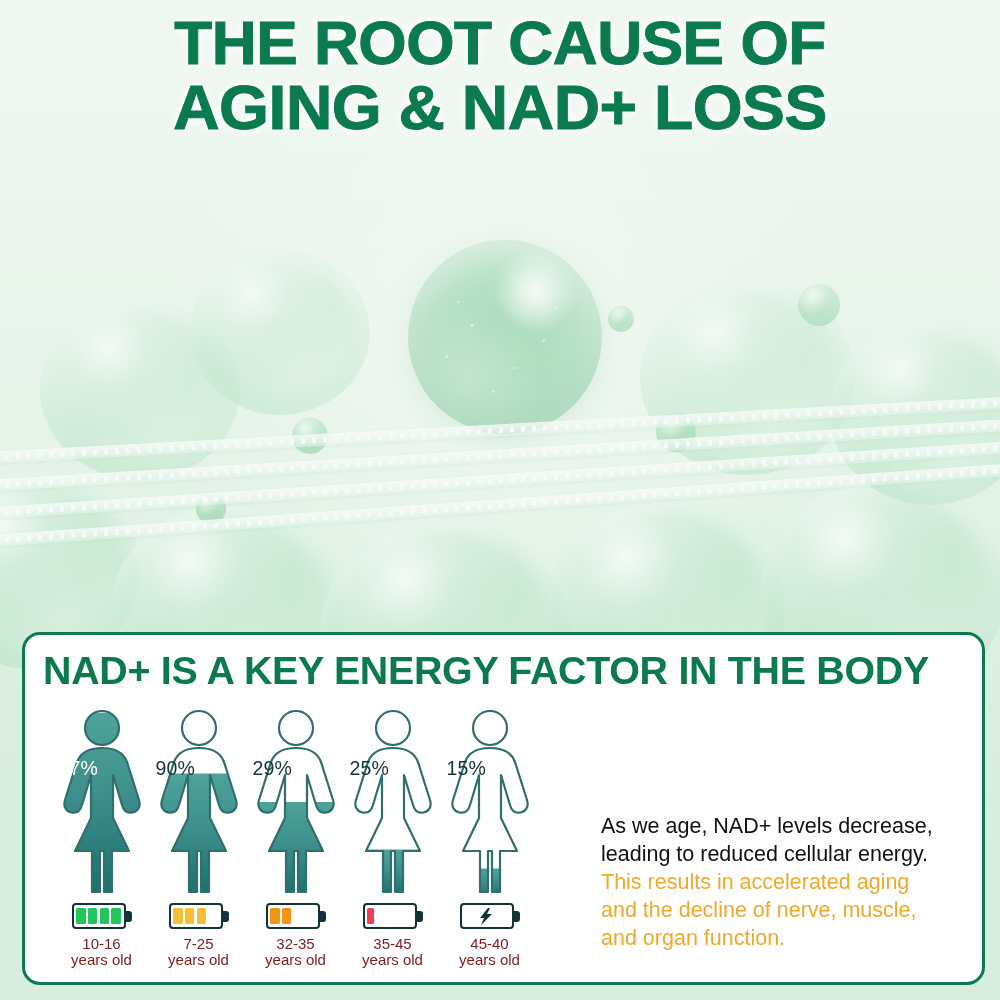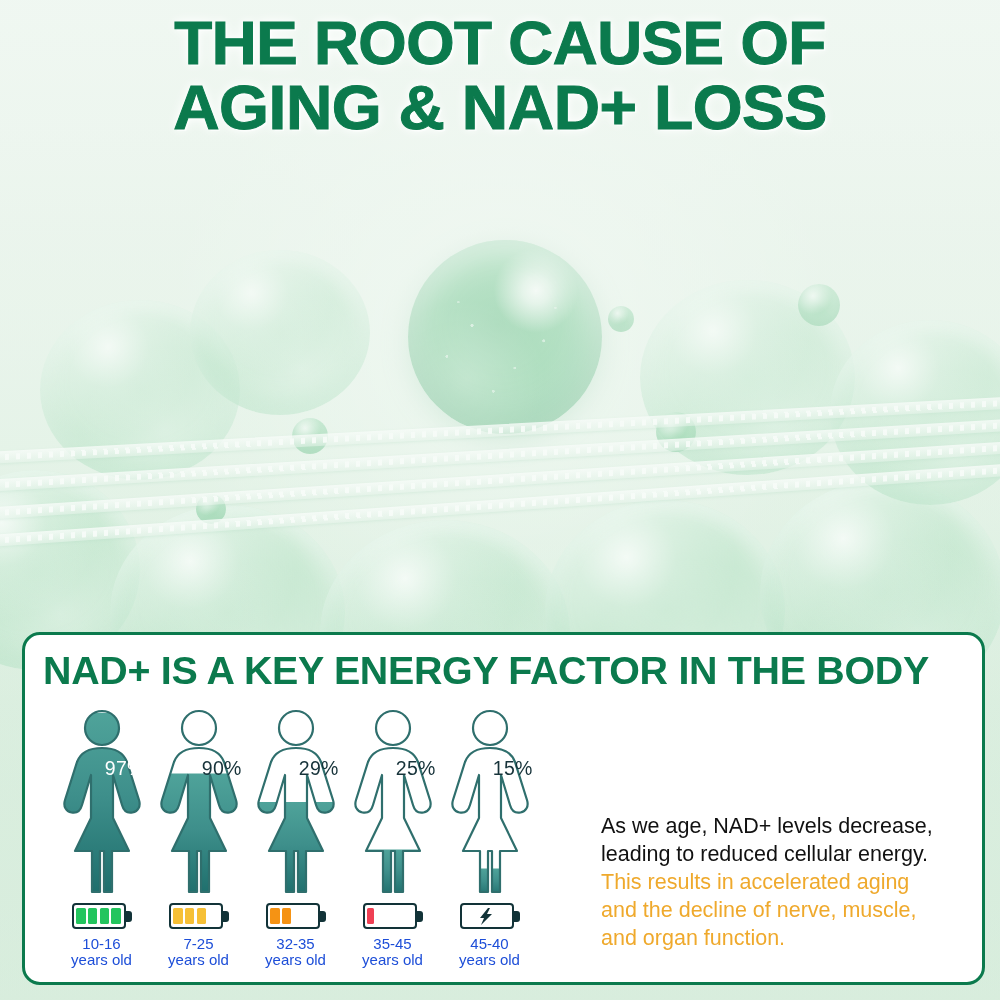--- a/index.html
+++ b/index.html
@@ -113,21 +113,21 @@
   
   #figures-row{
     position:absolute; left:28px; top:14px;
     display:flex; gap:0;
   }
   .fig-col{ width:97px; display:flex; flex-direction:column; align-items:center; }
   .fig-wrap{ position:relative; width:86px; height:190px; }
   .fig-wrap svg{ display:block; width:86px; height:190px; }
   .pct-label{
     position:absolute; left:0; right:0; top:50px;
-    text-align:right;
+    text-align:left;
     font-size:19.5px; font-weight:400;
     color:#17333a;
     letter-spacing:.2px;
   }
   .pct-label.on-fill{ color:#ffffff; }
 
   
   .battery{ position:relative; width:60px; height:26px; margin-top:6px; }
   .bat-body{
     position:absolute; left:0; top:0; width:54px; height:26px;
@@ -137,21 +137,21 @@
   .bat-cap{
     position:absolute; right:0; top:8px; width:6px; height:11px;
     background:#123338; border-radius:0 3px 3px 0;
   }
   .bat-seg{ height:100%; border-radius:1.5px; }
   .bolt{ width:100%; display:flex; align-items:center; justify-content:center; color:#123338; }
   .bolt svg{ display:block; }
 
   .age-label{
     margin-top:7px; text-align:center;
-    font-size:15px; line-height:1.08; color:#1d4ed8;
+    font-size:15px; line-height:1.08; color:#7f1d1d;
   }
 
   
   #description{
     position:absolute; left:576px; top:120px; width:404px;
     font-size:21.5px; line-height:1.30; color:#111111;
   }
   #description .accent{ color:#efa92c; display:block; }
   #description .plain{ display:block; }
 </style>

